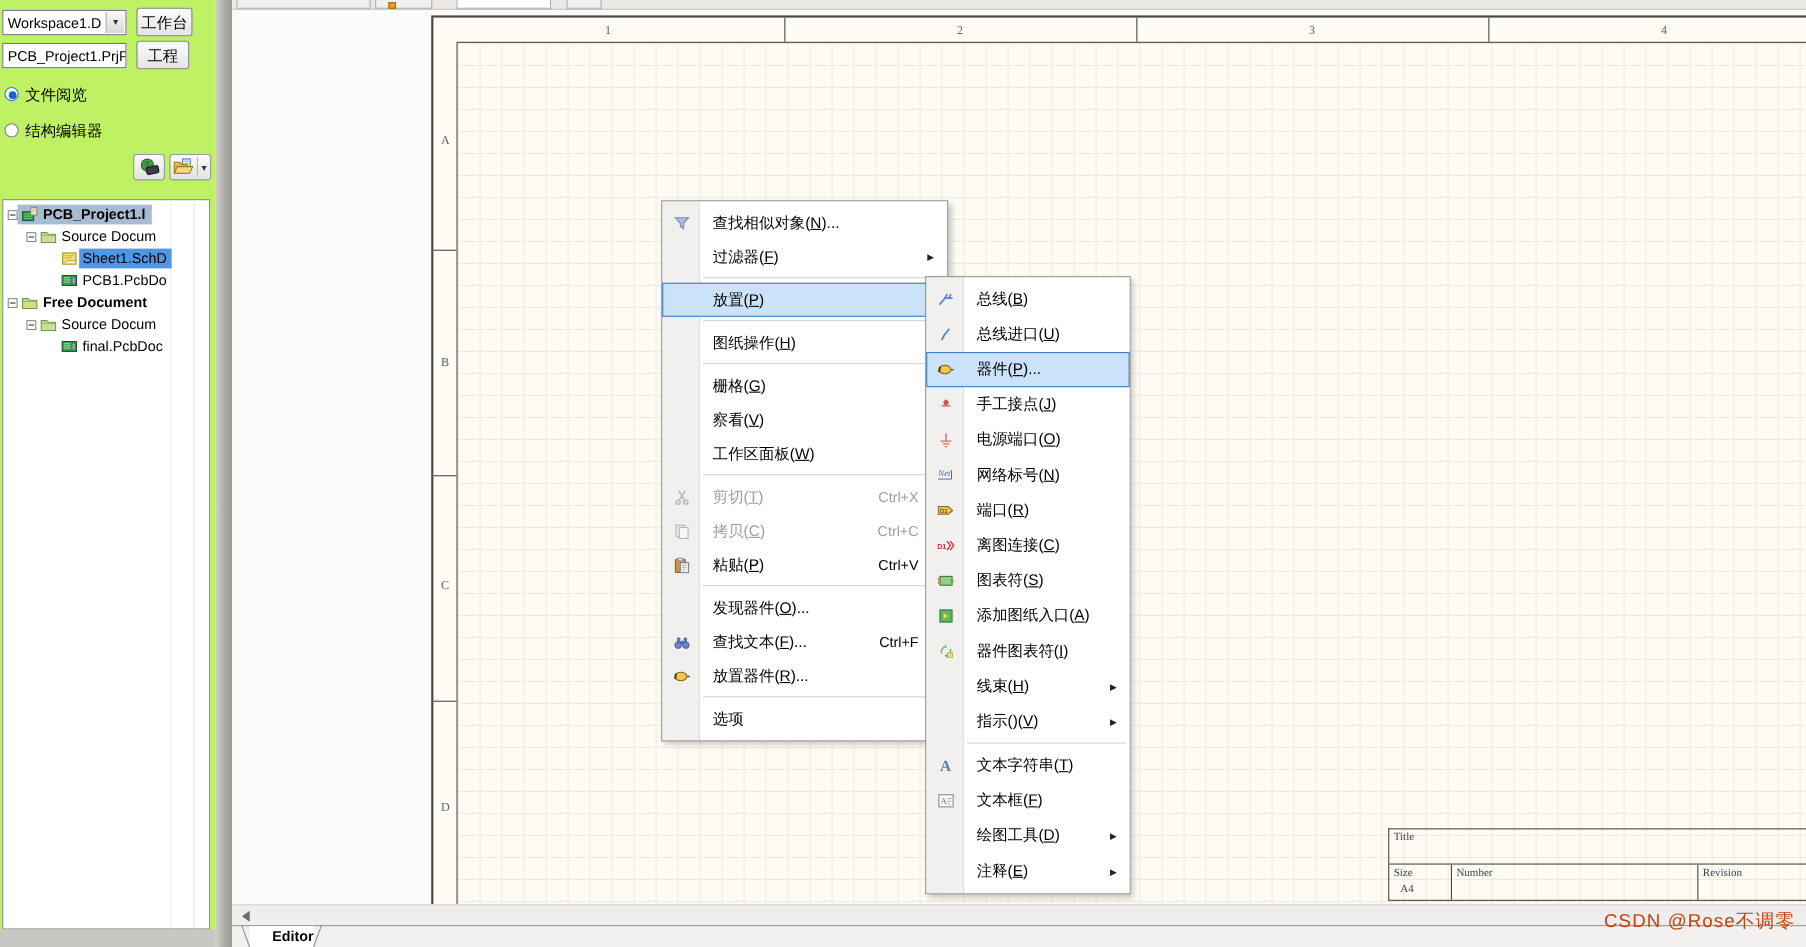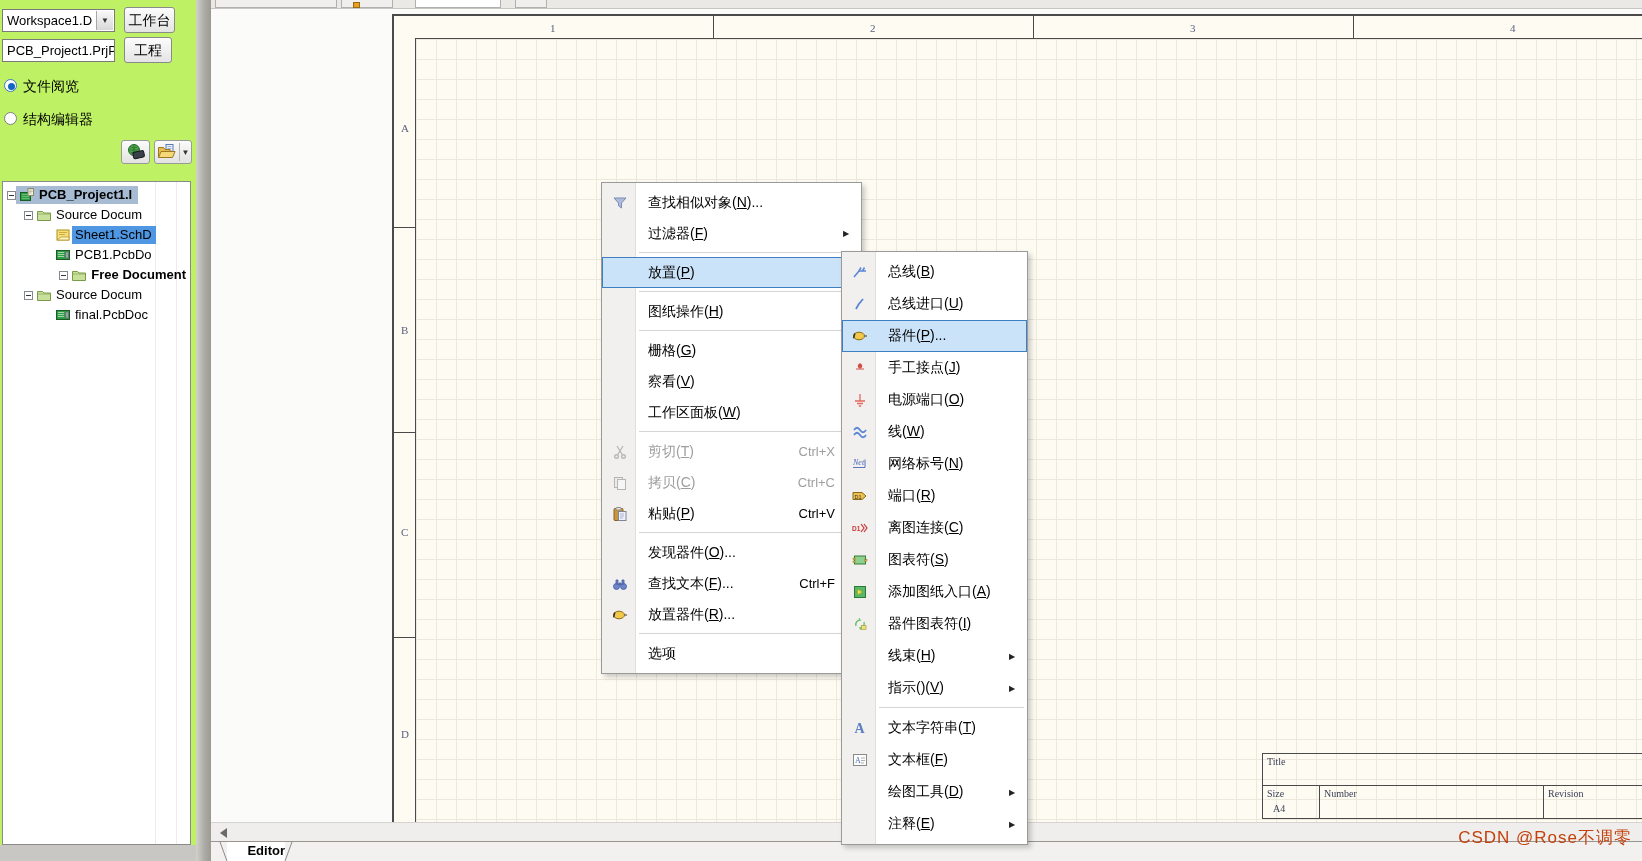--- a/index.html
+++ b/index.html
@@ -176,21 +176,21 @@
           </div>
           <div class="trow" style="padding-left: 38px;">
             <span style="width: 11px; flex: 0 0 auto;"></span>
             <span class="tico"><svg viewBox="0 0 16 16">
                 <rect x="1.5" y="3.5" width="13" height="9" fill="#2f9e44" stroke="#1a5c28"></rect>
                 <path d="M3 5.5h6M3 7.5h6M3 9.5h6" stroke="#bfe3c4" stroke-width="0.8"></path>
                 <rect x="10.5" y="5" width="3" height="6" fill="#9aa0a8" stroke="#5a6068" stroke-width="0.5"></rect>
               </svg></span>
             <span class="tlbl">PCB1.PcbDo</span>
           </div>
-          <div class="trow b" style="padding-left: 4px; justify-content: flex-end;">
+          <div class="trow b" style="padding-left: 4px;">
             <span class="texp"></span>
             <span class="tico"><svg viewBox="0 0 16 16">
                 <path d="M1.5 4.5h5L8 6h6.5v7.5h-13z" fill="#c8e09a" stroke="#7a9a48"></path>
                 <path d="M1.5 7h13" stroke="#7a9a48" stroke-width="0.6"></path>
               </svg></span>
             <span class="tlbl">Free Document</span>
           </div>
           <div class="trow" style="padding-left: 21px;">
             <span class="texp"></span>
             <span class="tico"><svg viewBox="0 0 16 16">
@@ -466,33 +466,20 @@
             </g>
           </svg>
         </span>
         <span class="mtxt">电源端口(<u>O</u>)</span>
         <span class="msc"></span>
         <span class="mar"></span>
       </div>
       <div class="mi">
         <span class="mico">
           <svg viewBox="0 0 16 16">
-            <g stroke="#5b86d6" stroke-width="1.8" fill="none">
-              <path d="M2 6c2-3 4-3 6 0s4 3 6 0"></path>
-              <path d="M2 11c2-3 4-3 6 0s4 3 6 0"></path>
-            </g>
-          </svg>
-        </span>
-        <span class="mtxt">线(<u>W</u>)</span>
-        <span class="msc"></span>
-        <span class="mar"></span>
-      </div>
-      <div class="mi">
-        <span class="mico">
-          <svg viewBox="0 0 16 16">
             <text x="1" y="9" font-size="8" font-style="italic" fill="#4a66b8" font-family="serif">Net</text>
             <path d="M1 11.5h12M13 3.5v8" stroke="#4a66b8" stroke-width="0.9" fill="none"></path>
           </svg>
         </span>
         <span class="mtxt">网络标号(<u>N</u>)</span>
         <span class="msc"></span>
         <span class="mar"></span>
       </div>
       <div class="mi">
         <span class="mico">

